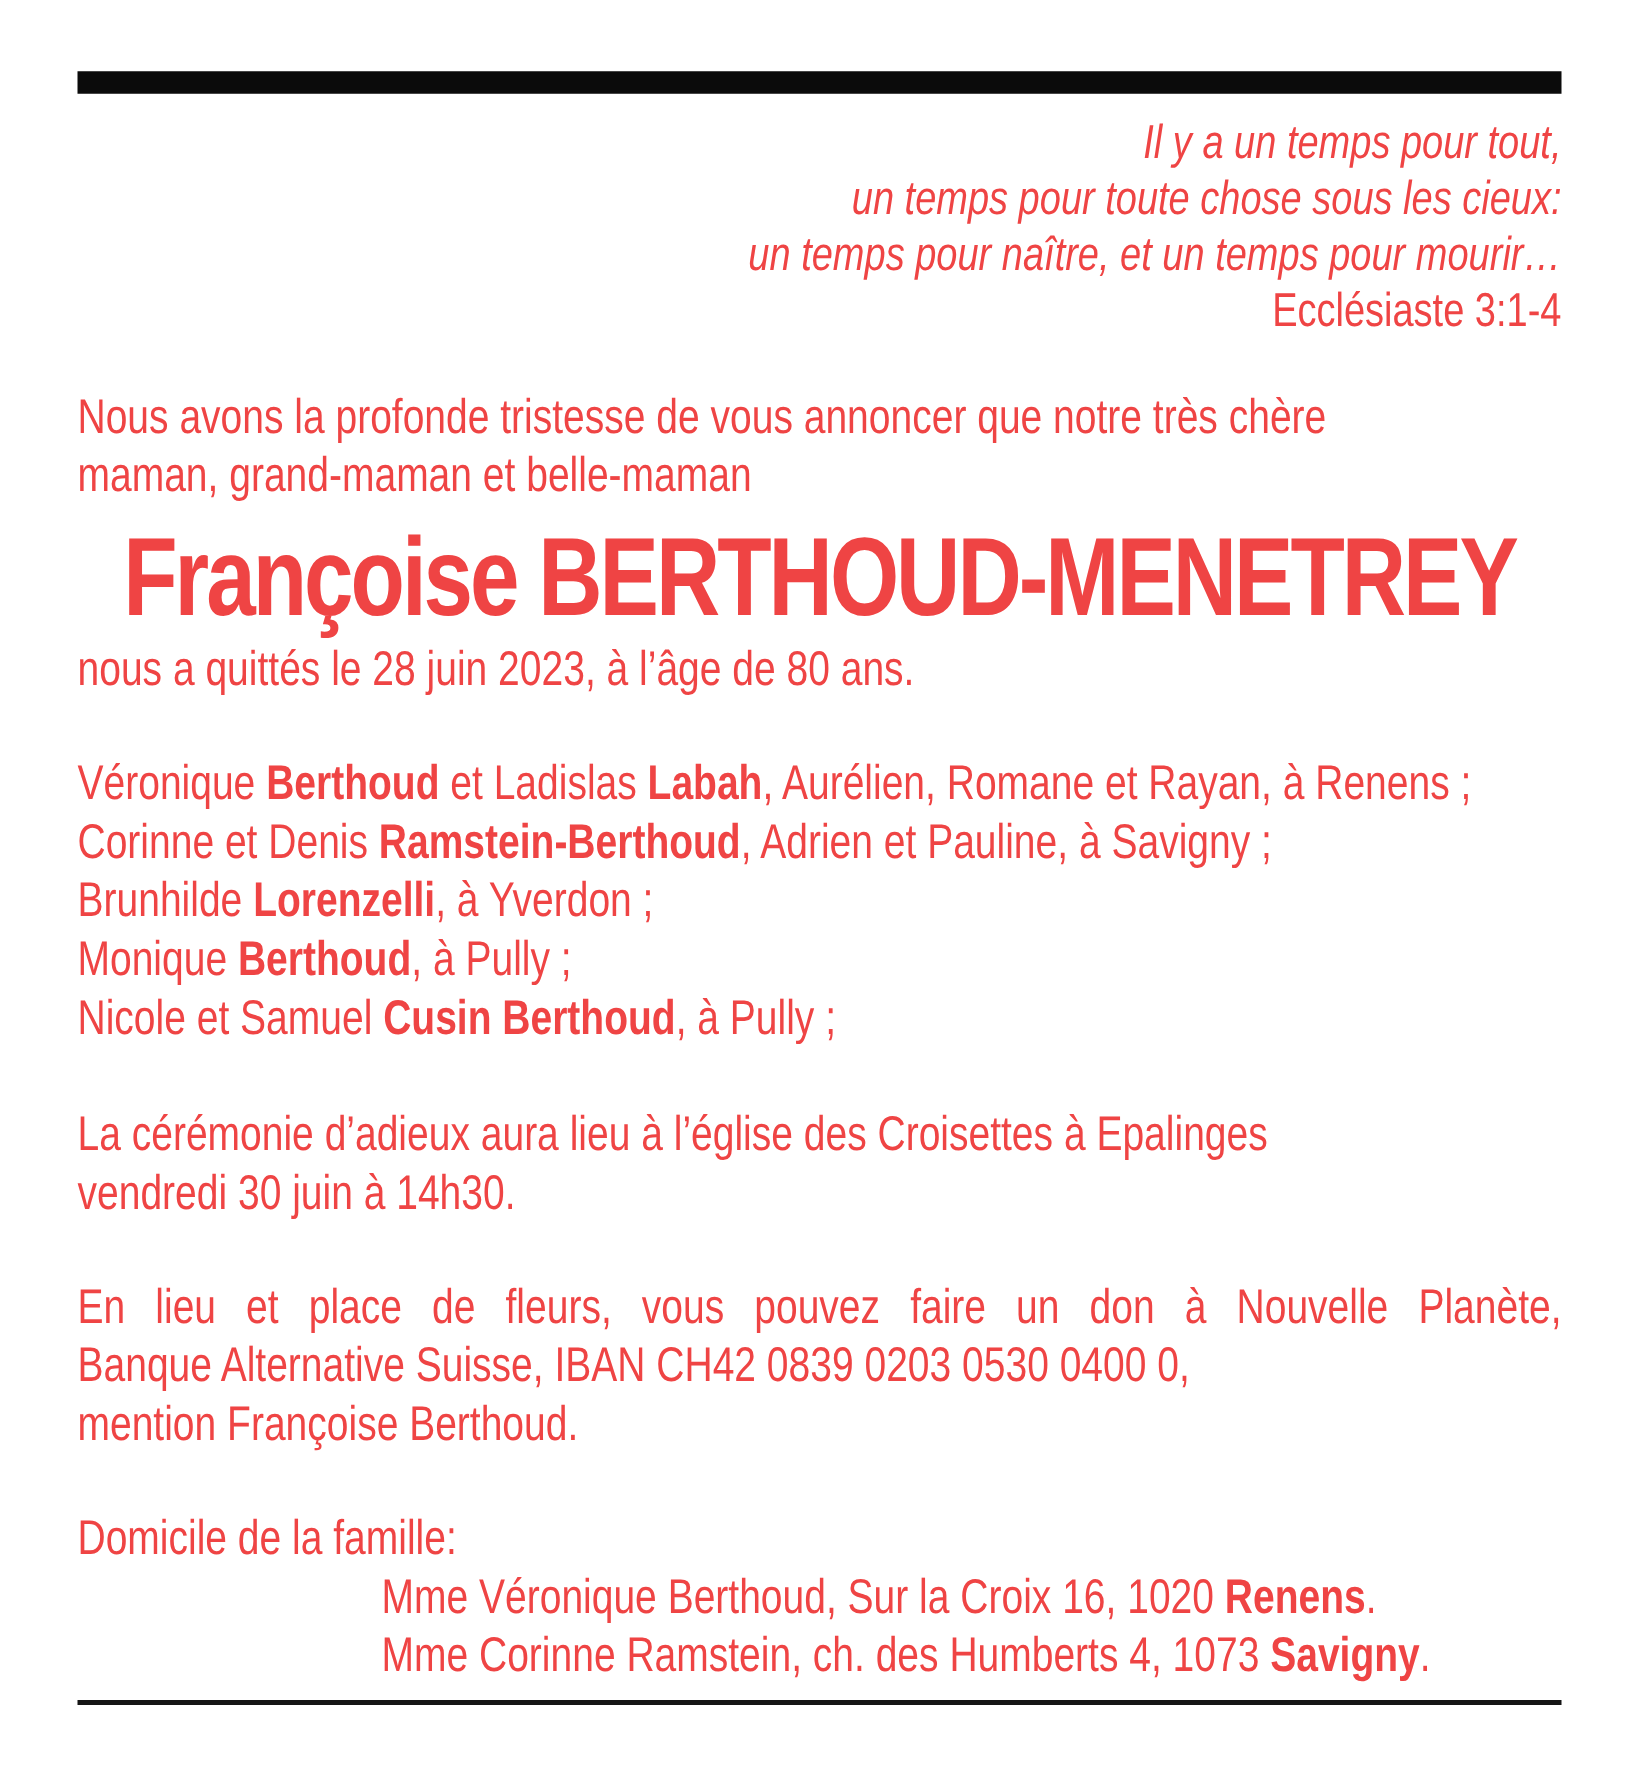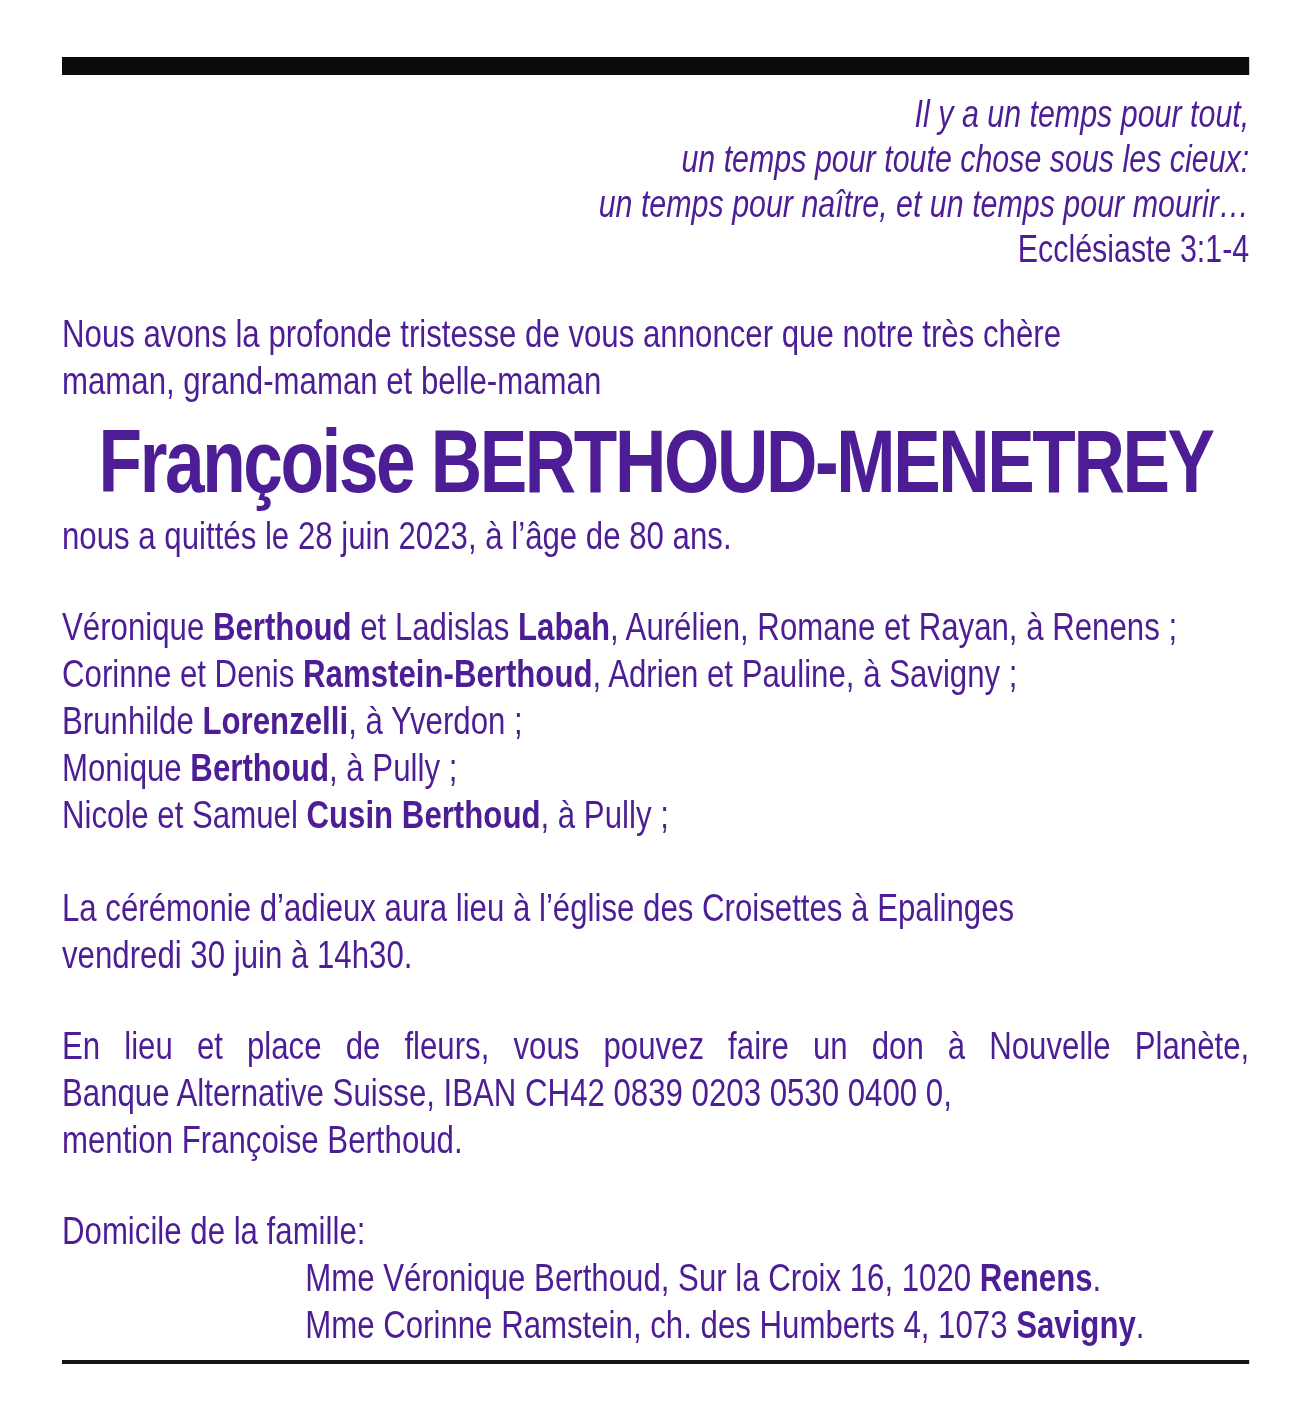--- a/index.html
+++ b/index.html
@@ -7,21 +7,21 @@
     padding: 0;
     background: #ffffff;
   }
   .sheet {
     position: relative;
     width: 1310px;
     height: 1412px;
     background: #ffffff;
     overflow: hidden;
     font-family: "Liberation Sans", "DejaVu Sans", sans-serif;
-    color: #4c1d95;
+    color: #ef4444;
   }
   
   .content {
     position: absolute;
     left: 62px;
     top: 0;
     width: 1484px;
     transform: scaleX(0.80);
     transform-origin: 0 0;
   }

